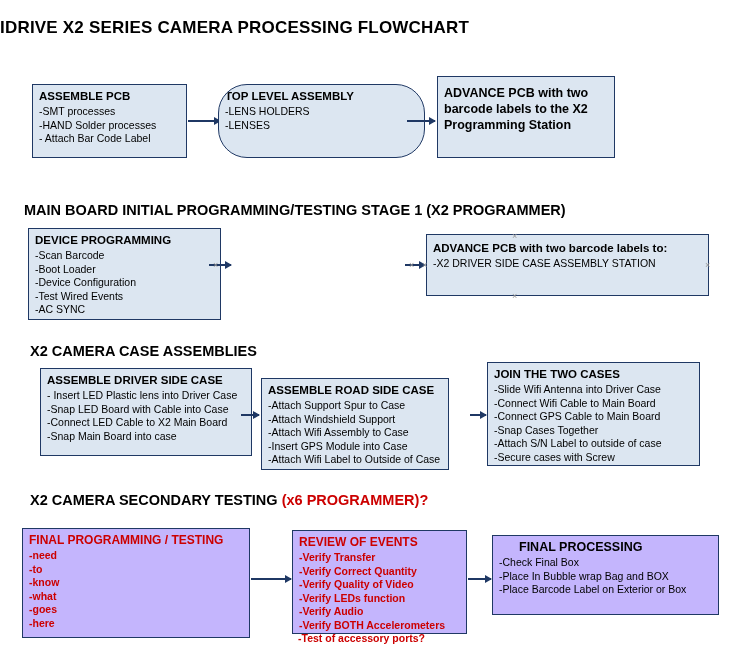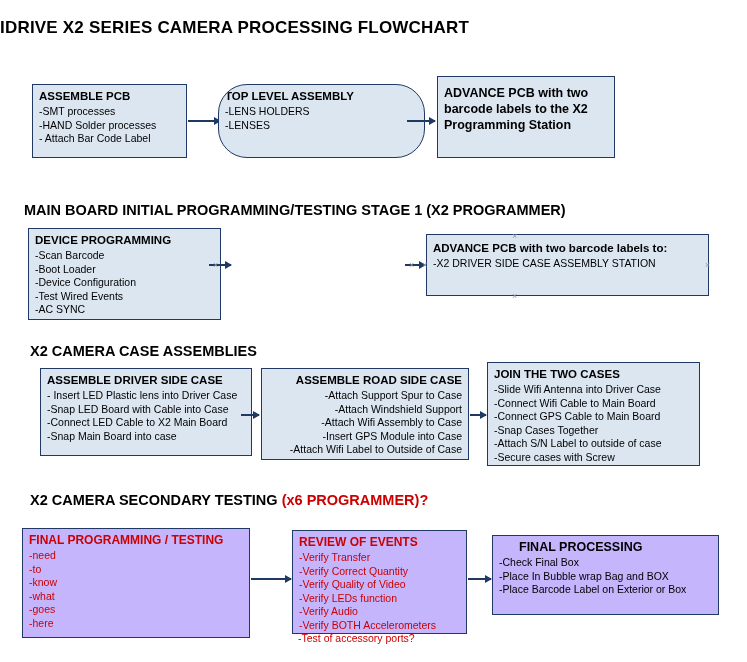--- a/index.html
+++ b/index.html
@@ -63,20 +63,21 @@
     font-size: 12px;
   }
   .box-line {
     font-size: 10.5px;
     color: #000000;
     line-height: 13.5px;
     white-space: nowrap;
   }
   .box-line.red {
     color: #cc0000;
+    font-weight: bold;
   }
   .box-title.big {
     font-size: 12.5px;
     line-height: 16px;
   }
   .arrow {
     position: absolute;
     height: 2px;
     background: #1f3864;
   }
@@ -152,21 +153,21 @@
   <div class="box" style="left:28px; top:368px; width:212px; height:88px;margin-left:12px;">
     <div class="box-title">ASSEMBLE DRIVER SIDE CASE</div>
     <div class="box-line">- Insert LED Plastic lens into Driver Case</div>
     <div class="box-line">-Snap LED Board with Cable into Case</div>
     <div class="box-line">-Connect LED Cable to X2 Main Board</div>
     <div class="box-line">-Snap Main Board into case</div>
   </div>
 
   <div class="arrow" style="left:241px; top:414px; width:18px;"></div>
 
-  <div class="box" style="left:261px; top:368px; width:208px; height:92px;text-align:right;">
+  <div class="box" style="left:261px; top:378px; width:188px; height:92px;">
     <div class="box-title">ASSEMBLE ROAD SIDE CASE</div>
     <div class="box-line">-Attach Support Spur to Case</div>
     <div class="box-line">-Attach Windshield Support</div>
     <div class="box-line">-Attach Wifi Assembly to Case</div>
     <div class="box-line">-Insert GPS Module into Case</div>
     <div class="box-line">-Attach Wifi Label to Outside of Case</div>
   </div>
 
   <div class="arrow" style="left:470px; top:414px; width:16px;"></div>
 

